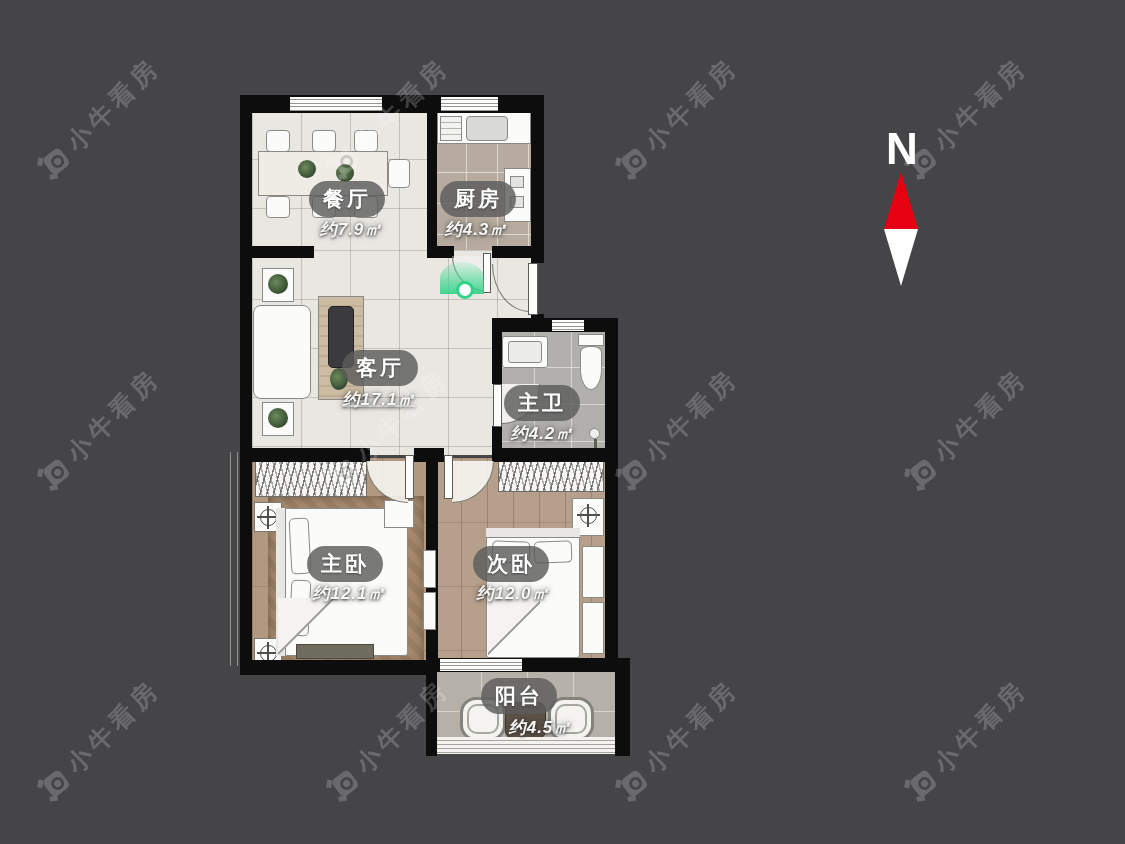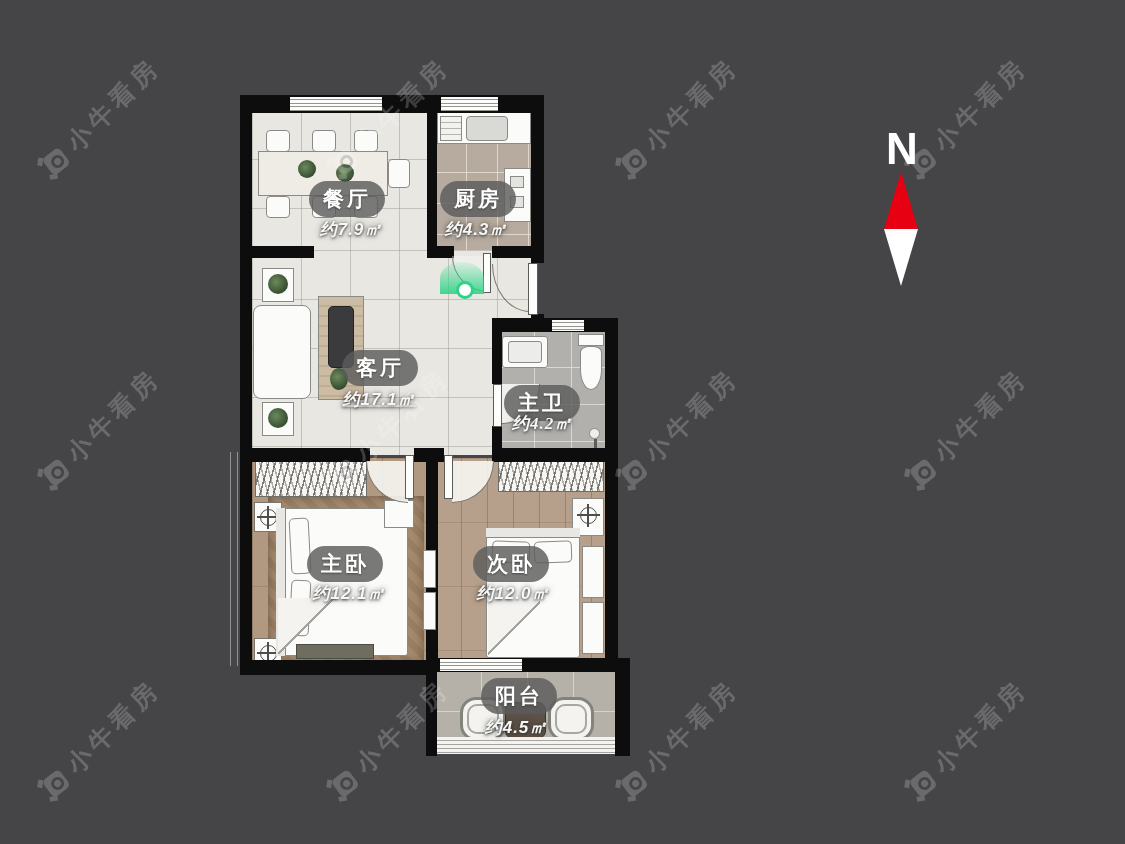--- a/index.html
+++ b/index.html
@@ -235,27 +235,27 @@
   <div class="fan"></div>
   <div class="fan-dot"></div>
 
   <div class="pill" style="left:347px;top:199px;">餐厅</div>
   <div class="area" style="left:351px;top:229px;">约7.9㎡</div>
   <div class="pill" style="left:478px;top:199px;">厨房</div>
   <div class="area" style="left:476px;top:229px;">约4.3㎡</div>
   <div class="pill" style="left:380px;top:368px;">客厅</div>
   <div class="area" style="left:379px;top:399px;text-decoration:underline;">约17.1㎡</div>
   <div class="pill" style="left:542px;top:403px;text-align:center;">主卫</div>
-  <div class="area" style="left:542px;top:423px;font-family:Liberation Serif, serif;">约4.2㎡</div>
+  <div class="area" style="left:542px;top:433px;">约4.2㎡</div>
   <div class="pill" style="left:345px;top:564px;">主卧</div>
   <div class="area" style="left:349px;top:593px;">约12.1㎡</div>
   <div class="pill" style="left:511px;top:564px;">次卧</div>
   <div class="area" style="left:513px;top:593px;">约12.0㎡</div>
   <div class="pill" style="left:519px;top:696px;">阳台</div>
-  <div class="area" style="left:516px;top:727px;">约4.5㎡</div>
+  <div class="area" style="left:540px;top:727px;">约4.5㎡</div>
 
   <div class="compass-n">N</div>
   <div class="tri tri-red"></div>
   <div class="tri tri-white"></div>
 
   <div id="wm-layer">
       <div class="wm" style="left: 20px; top: 92px;">
         <span class="wm-logo">
           <span class="wm-horn1"></span>
           <span class="wm-horn2"></span>

